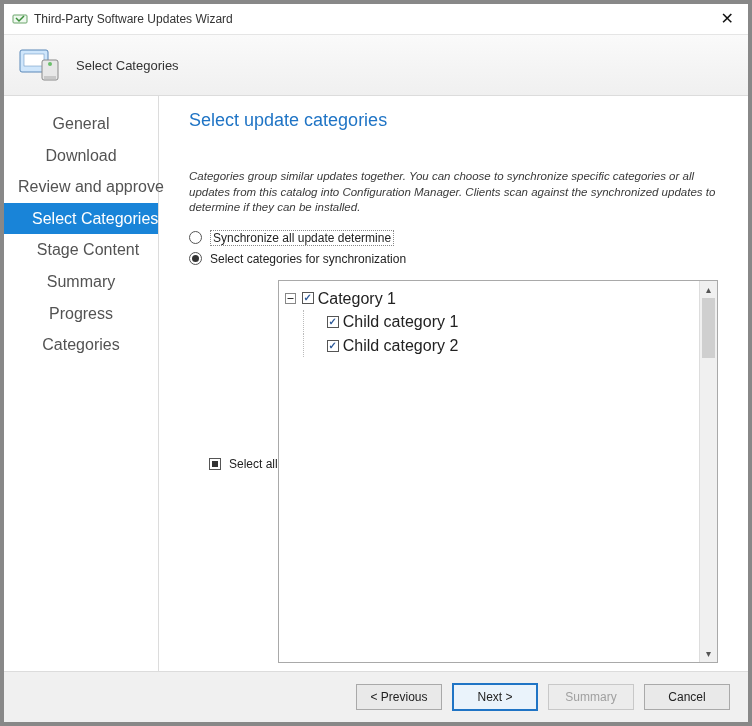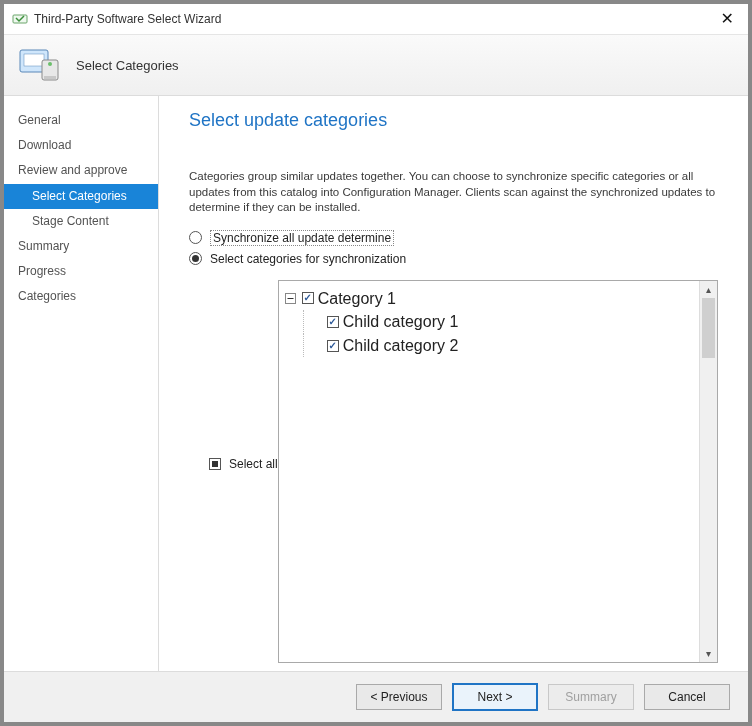--- a/index.html
+++ b/index.html
@@ -79,25 +79,26 @@
   }
   .sidebar {
     width: 155px;
     border-right: 1px solid #dcdcdc;
     background: #fff;
     padding-top: 12px;
     box-sizing: border-box;
   }
   .sidebar-item {
     padding: 3px 14px;
-    font-size: 12px;
+    font-size: 16px;
     color: #535353;
     cursor: default;
     line-height: 1.6;
     white-space: nowrap;
+    text-align: center;
   }
   .sidebar-item.sub { padding-left: 28px; }
   .sidebar-item.selected {
     background: #1984d8;
     color: #fff;
   }
   .content {
     flex: 1;
     padding: 14px 30px 8px 30px;
     display: flex;
@@ -108,20 +109,21 @@
     color: #1f74c5;
     font-size: 18px;
     font-weight: 400;
     margin-bottom: 38px;
   }
   .desc {
     font-size: 11.5px;
     color: #3a3a3a;
     line-height: 1.35;
     margin-bottom: 14px;
+    font-style: italic;
   }
   .radio-row, .check-row {
     display: flex;
     align-items: center;
     gap: 8px;
     margin-bottom: 6px;
     font-size: 12px;
     color: #222;
   }
   .radio-row .label.framed {
@@ -260,21 +262,21 @@
 <div class="frame">
 <div class="window">
 
   <div class="titlebar">
     <span class="app-icon">
       <svg width="16" height="16" viewBox="0 0 16 16">
         <rect x="1" y="4" width="14" height="8" rx="1" fill="#eef8ee" stroke="#6aa56a" stroke-width="1"></rect>
         <path d="M4 7 L7 10 L12 5" stroke="#3c8f3c" stroke-width="1.5" fill="none"></path>
       </svg>
     </span>
-    <span class="title">Third-Party Software Select Wizard</span>
+    <span class="title">Third-Party Software Updates Wizard</span>
     <span class="close">✕</span>
   </div>
 
   <div class="header-band">
     <span class="big-icon">
       <svg width="50" height="50" viewBox="0 0 50 50">
         <rect x="6" y="10" width="28" height="22" rx="2" fill="#cfe6fb" stroke="#5a88b8"></rect>
         <rect x="10" y="14" width="20" height="12" fill="#ffffff" stroke="#5a88b8" stroke-width="0.5"></rect>
         <rect x="28" y="20" width="16" height="20" rx="2" fill="#e8e8e8" stroke="#8a8a8a"></rect>
         <rect x="30" y="36" width="12" height="3" fill="#c8c8c8"></rect>

